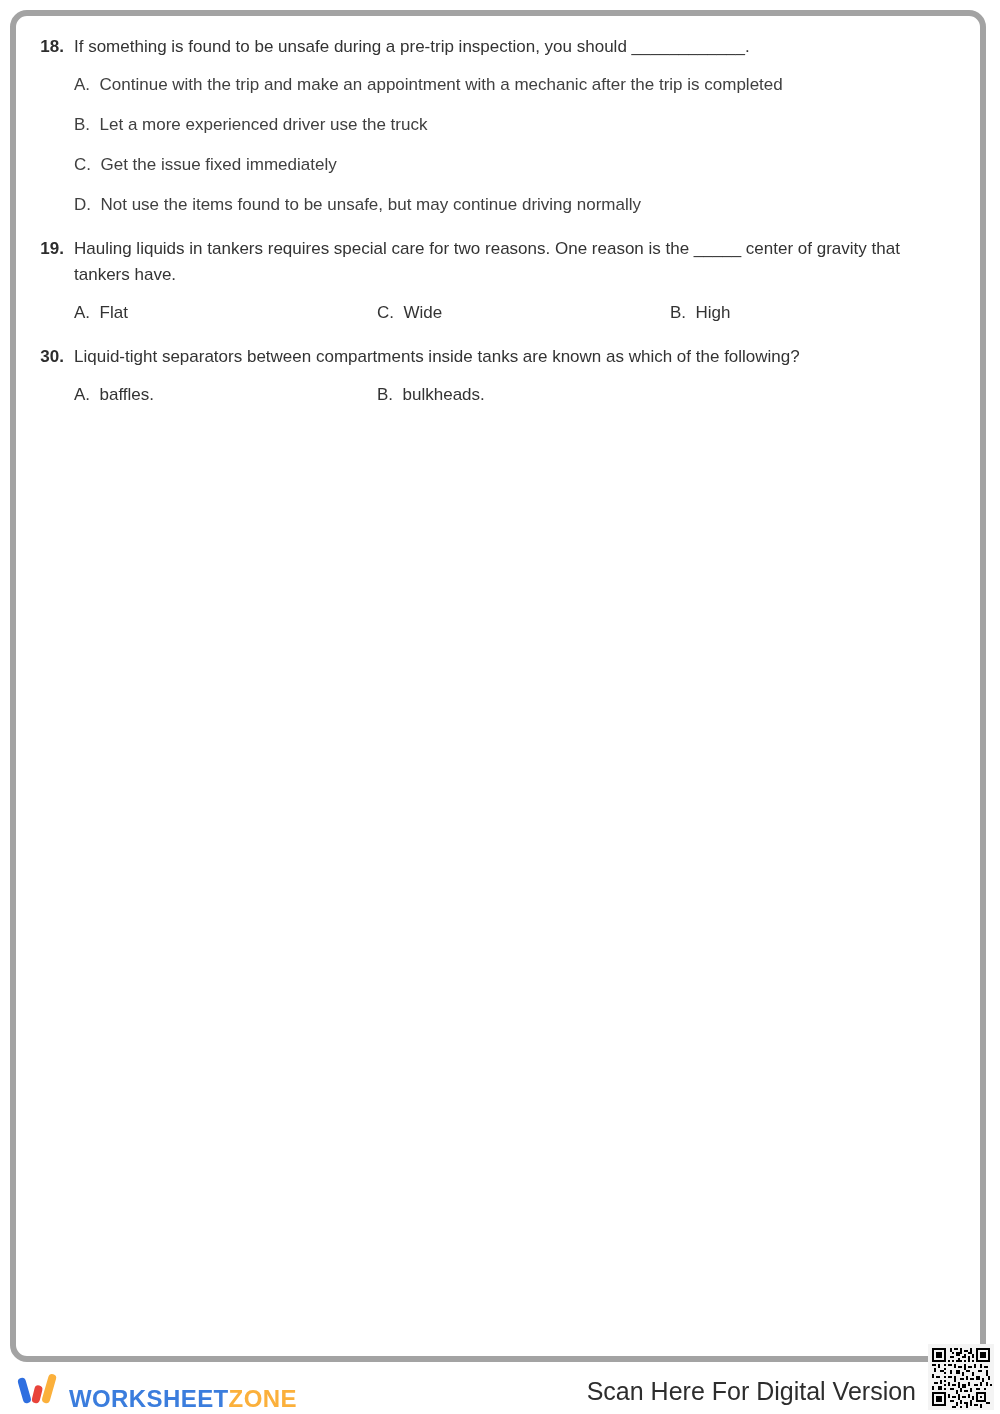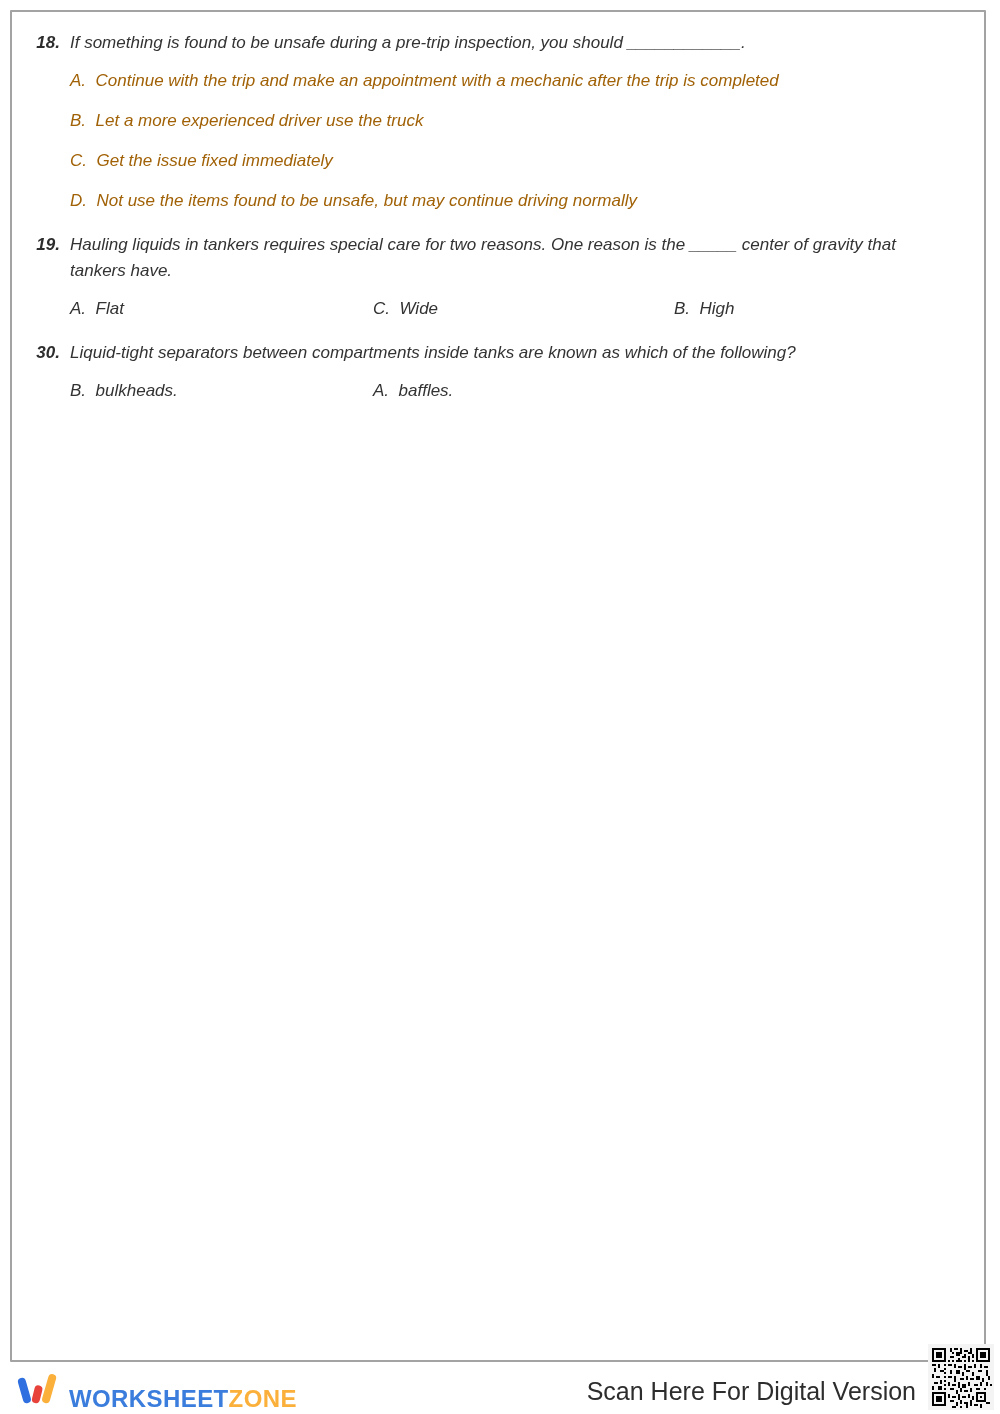--- a/index.html
+++ b/index.html
@@ -15,26 +15,25 @@
     -webkit-font-smoothing: antialiased;
   }
 
   
   #worksheet-page {
     position: absolute;
     left: 10px;
     top: 10px;
     width: 976px;
     height: 1352px;
-    border: 2px solid #a3a3a3;
-    border-radius: 1px;
+    border: 6px solid #a3a3a3;
+    border-radius: 17px;
     background: #ffffff;
     box-sizing: border-box;
     overflow: hidden;
-    font-style: italic;
   }
 
   #questions-container {
     padding: 18px 16px 0 16px;
   }
 
   
   .question-block {
     margin-bottom: 18px;
   }
@@ -61,21 +60,21 @@
     max-width: 886px;
   }
 
   
   .options-stacked {
     margin-top: 12px;
     padding-left: 42px;
   }
   .options-stacked .option-item {
     font-size: 17px;
-    color: #a16207;
+    color: #404040;
     line-height: 26px;
     margin-bottom: 14px;
   }
   .options-stacked .option-item:last-child {
     margin-bottom: 5px;
   }
 
   
   .options-row {
     margin-top: 12px;
@@ -230,27 +229,27 @@
         </div>
       </div>
     </div>
 
     <div class="question-block">
       <div class="question-row">
         <div class="question-number">30.</div>
         <div class="question-text">Liquid-tight separators between compartments inside tanks are known as which of the following?</div>
       </div>
       <div class="options-row">
+        <div class="option-item col-a">
+          <span class="opt-letter">A. </span>
+          <span>baffles.</span>
+        </div>
         <div class="option-item col-b">
           <span class="opt-letter">B. </span>
           <span>bulkheads.</span>
-        </div>
-        <div class="option-item col-a">
-          <span class="opt-letter">A. </span>
-          <span>baffles.</span>
         </div>
       </div>
     </div>
 
   </div>
 </div>
 
 <div id="page-footer"></div>
 
 <div id="brand-logo">

